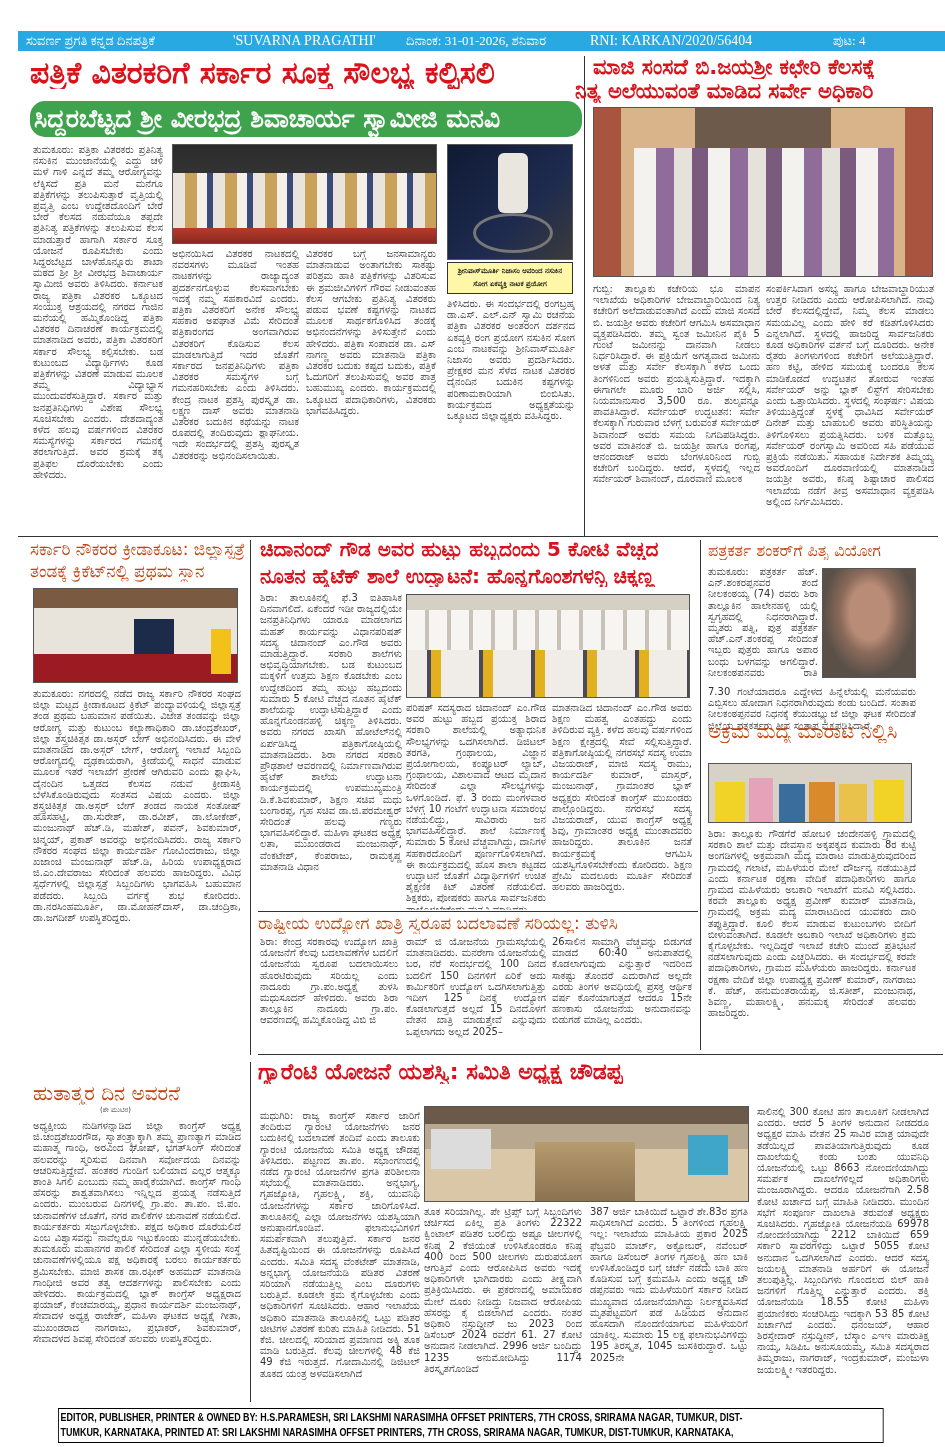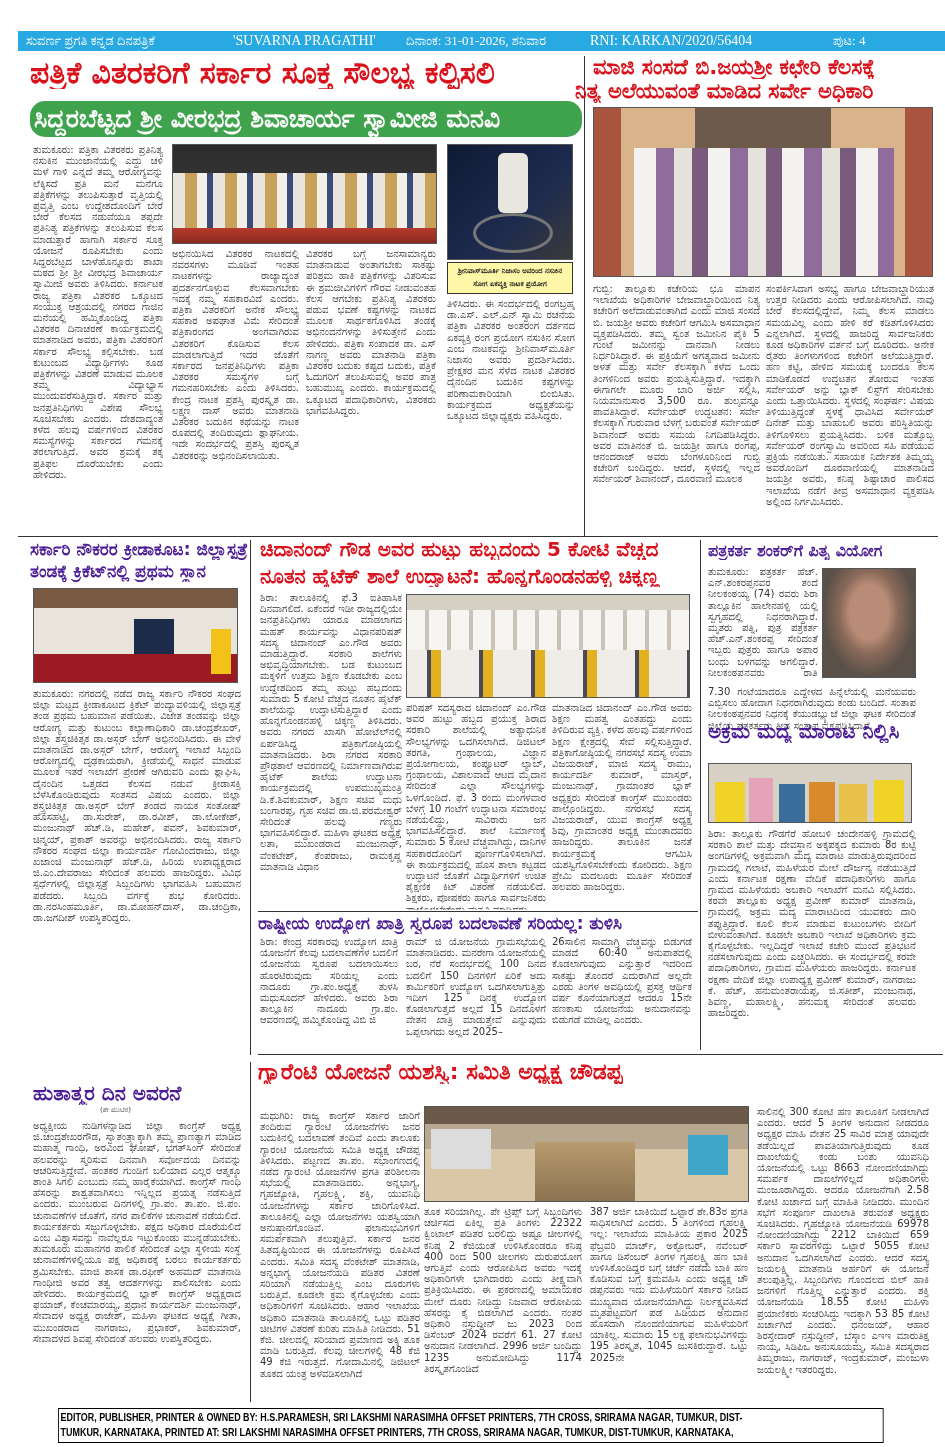--- a/index.html
+++ b/index.html
@@ -1,21 +1,21 @@
 <!DOCTYPE html>
 <html><head>
 <meta charset="utf-8">
 <style>
   * { box-sizing: border-box; margin: 0; padding: 0; }
   body { width: 945px; height: 1447px; background: #fff; font-family: "DejaVu Sans", sans-serif; position: relative; overflow: hidden; color: #222; }
   .abs { position: absolute; }
   .masthead { left: 18px; top: 31px; width: 927px; height: 20px; background: #29a9e1; color: #fff; font-family: "Liberation Serif", serif; font-size: 13px; display: flex; align-items: center; }
   .masthead span { position: absolute; white-space: nowrap; text-align: center; }
   .hl-red { color: #d9121c; font-weight: bold; white-space: nowrap; line-height: 1.1; }
-  .hl-black { color: #4c1d95; font-weight: bold; white-space: nowrap; line-height: 1.15; }
+  .hl-black { color: #c2410c; font-weight: normal; white-space: nowrap; line-height: 1.15; }
   .green-bar { background: #3fa34d; color: #fff; font-weight: bold; white-space: nowrap; display: flex; align-items: center; padding-left: 4px; border-radius: 15px; }
   .col { font-size: 10px; line-height: 11.2px; color: #333; text-align: justify; overflow: hidden; }
   .photo { border: 1px solid #555; overflow: hidden; }
   .caption { background: #fff7a8; border: 1px solid #333; font-size: 8px; font-weight: bold; text-align: center; line-height: 12px; padding: 2px; color: #222; }
   .vline { background: #333; width: 1px; }
   .hline { background: #333; height: 1px; }
   .footer { left: 58px; top: 1408px; width: 826px; height: 35px; border: 1.5px solid #000; font-family: "Liberation Sans", sans-serif; font-size: 10.4px; font-weight: bold; line-height: 15px; padding: 1px 2px; color: #000; transform: scaleX(0.86); transform-origin: left top; width: 960px; }
 </style>
 </head>
 <body>
@@ -62,21 +62,21 @@
 <div class="abs hl-black" style="left:30px;top:562px;font-size:17px;width:220px;overflow:hidden">ತಂಡಕ್ಕೆ ಕ್ರಿಕೆಟ್‌ನಲ್ಲಿ ಪ್ರಥಮ ಸ್ಥಾನ</div>
 <div class="abs photo" style="left:33px;top:588px;width:205px;height:95px;background:linear-gradient(180deg,#7a5a40 0 20%,#e8e4dc 20% 70%,#9c1b23 70%)">
   <div style="position:absolute;left:100px;top:30px;width:40px;height:35px;background:#1d2b4a"></div>
   <div style="position:absolute;right:6px;top:40px;width:20px;height:45px;background:#f2c21a"></div>
 </div>
 <div class="abs col" style="left:33px;top:688px;width:208px;height:357px">ತುಮಕೂರು: ನಗರದಲ್ಲಿ ನಡೆದ ರಾಜ್ಯ ಸರ್ಕಾರಿ ನೌಕರರ ಸಂಘದ ಜಿಲ್ಲಾ ಮಟ್ಟದ ಕ್ರೀಡಾಕೂಟದ ಕ್ರಿಕೆಟ್ ಪಂದ್ಯಾವಳಿಯಲ್ಲಿ ಜಿಲ್ಲಾಸ್ಪತ್ರೆ ತಂಡ ಪ್ರಥಮ ಬಹುಮಾನ ಪಡೆಯಿತು. ವಿಜೇತ ತಂಡವನ್ನು ಜಿಲ್ಲಾ ಆರೋಗ್ಯ ಮತ್ತು ಕುಟುಂಬ ಕಲ್ಯಾಣಾಧಿಕಾರಿ ಡಾ.ಚಂದ್ರಶೇಖರ್, ಜಿಲ್ಲಾ ಶಸ್ತ್ರಚಿಕಿತ್ಸಕ ಡಾ.ಅಸ್ಗರ್ ಬೇಗ್ ಅಭಿನಂದಿಸಿದರು. ಈ ವೇಳೆ ಮಾತನಾಡಿದ ಡಾ.ಅಸ್ಗರ್ ಬೇಗ್, ಆರೋಗ್ಯ ಇಲಾಖೆ ಸಿಬ್ಬಂದಿ ಆರೋಗ್ಯದಲ್ಲಿ ದೃಢಕಾಯರಾಗಿ, ಕ್ರೀಡೆಯಲ್ಲಿ ಸಾಧನೆ ಮಾಡುವ ಮೂಲಕ ಇತರೆ ಇಲಾಖೆಗೆ ಪ್ರೇರಣೆ ಆಗಿರುವರಿ ಎಂದು ಶ್ಲಾಘಿಸಿ, ದೈನಂದಿನ ಒತ್ತಡದ ಕೆಲಸದ ನಡುವೆ ಕ್ರೀಡಾಸಕ್ತಿ ಬೆಳೆಸಿಕೊಂಡಿರುವುದು ಸಂತಸದ ವಿಷಯ ಎಂದರು. ಜಿಲ್ಲಾ ಶಸ್ತ್ರಚಿಕಿತ್ಸಕ ಡಾ.ಅಸ್ಗರ್ ಬೇಗ್ ತಂಡದ ನಾಯಕ ಸಂತೋಷ್ ಹೊಸಹಟ್ಟಿ, ಡಾ.ಸುರೇಶ್, ಡಾ.ರವೀಶ್, ಡಾ.ಲೋಕೇಶ್, ಮಂಜುನಾಥ್ ಹೆಚ್.ಡಿ, ಮಹೇಶ್, ಪವನ್, ಶಿವಕುಮಾರ್, ಚಿನ್ಮಯ್, ಪ್ರಕಾಶ್ ಅವರನ್ನು ಅಭಿನಂದಿಸಿದರು. ರಾಜ್ಯ ಸರ್ಕಾರಿ ನೌಕರರ ಸಂಘದ ಜಿಲ್ಲಾ ಕಾರ್ಯದರ್ಶಿ ಗೋವಿಂದರಾಜು, ಜಿಲ್ಲಾ ಖಜಾಂಚಿ ಮಂಜುನಾಥ್ ಹೆಚ್.ಡಿ, ಹಿರಿಯ ಉಪಾಧ್ಯಕ್ಷರಾದ ಜಿ.ಎಂ.ದೇವರಾಜು ಸೇರಿದಂತೆ ಹಲವರು ಹಾಜರಿದ್ದರು. ವಿವಿಧ ಸ್ಪರ್ಧೆಗಳಲ್ಲಿ ಜಿಲ್ಲಾಸ್ಪತ್ರೆ ಸಿಬ್ಬಂದಿಗಳು ಭಾಗವಹಿಸಿ ಬಹುಮಾನ ಪಡೆದರು. ಸಿಬ್ಬಂದಿ ವರ್ಗಕ್ಕೆ ಶುಭ ಕೋರಿದರು. ಡಾ.ನರಸಿಂಹಮೂರ್ತಿ, ಡಾ.ಮೋಹನ್‌ದಾಸ್, ಡಾ.ಚಂದ್ರಿಕಾ, ಡಾ.ಜಗದೀಶ್ ಉಪಸ್ಥಿತರಿದ್ದರು.</div>
 
 <div class="abs vline" style="left:250px;top:540px;height:515px"></div>
 
 <div class="abs hl-red" style="left:260px;top:538px;font-size:20px;width:440px;overflow:hidden">ಚಿದಾನಂದ್ ಗೌಡ ಅವರ ಹುಟ್ಟು ಹಬ್ಬದಂದು 5 ಕೋಟಿ ವೆಚ್ಚದ</div>
-<div class="abs hl-red" style="left:260px;top:565px;font-size:20px;width:440px;overflow:hidden">ನೂತನ ಹೈಟೆಕ್ ಶಾಲೆ ಉದ್ಘಾಟನೆ: ಹೊನ್ನಗೊಂಡನಹಳ್ಳಿ ಚಿಕ್ಕಣ್ಣ</div>
+<div class="abs hl-red" style="left:260px;top:565px;font-size:20px;width:440px;overflow:hidden">ನೂತನ ಹೈಟೆಕ್ ಶಾಲೆ ಉದ್ಘಾಟನೆ: ಹೊನ್ನಗೊಂಶಗಳನ್ಳಿ ಚಿಕ್ಕಣ್ಣ</div>
 <div class="abs col" style="left:260px;top:592px;width:142px;height:318px">ಶಿರಾ: ತಾಲೂಕಿನಲ್ಲಿ ಫೆ.3 ಐತಿಹಾಸಿಕ ದಿನವಾಗಲಿದೆ. ಏಕೆಂದರೆ ಇಡೀ ರಾಜ್ಯದಲ್ಲಿಯೇ ಜನಪ್ರತಿನಿಧಿಗಳು ಯಾರೂ ಮಾಡಲಾಗದ ಮಹತ್ ಕಾರ್ಯವನ್ನು ವಿಧಾನಪರಿಷತ್ ಸದಸ್ಯ ಚಿದಾನಂದ್ ಎಂ.ಗೌಡ ಅವರು ಮಾಡುತ್ತಿದ್ದಾರೆ. ಸರಕಾರಿ ಶಾಲೆಗಳು ಅಭಿವೃದ್ಧಿಯಾಗಬೇಕು. ಬಡ ಕುಟುಂಬದ ಮಕ್ಕಳಿಗೆ ಉತ್ತಮ ಶಿಕ್ಷಣ ಕೊಡಬೇಕು ಎಂಬ ಉದ್ದೇಶದಿಂದ ತಮ್ಮ ಹುಟ್ಟು ಹಬ್ಬದಂದು ಸುಮಾರು 5 ಕೋಟಿ ವೆಚ್ಚದ ನೂತನ ಹೈಟೆಕ್ ಶಾಲೆಯನ್ನು ಉದ್ಘಾಟಿಸುತ್ತಿದ್ದಾರೆ ಎಂದು ಹೊನ್ನಗೊಂಡನಹಳ್ಳಿ ಚಿಕ್ಕಣ್ಣ ತಿಳಿಸಿದರು. ಅವರು ನಗರದ ಖಾಸಗಿ ಹೋಟೆಲ್‌ನಲ್ಲಿ ಏರ್ಪಡಿಸಿದ್ದ ಪತ್ರಿಕಾಗೋಷ್ಠಿಯಲ್ಲಿ ಮಾತನಾಡಿದರು. ಶಿರಾ ನಗರದ ಸರಕಾರಿ ಪ್ರೌಢಶಾಲೆ ಆವರಣದಲ್ಲಿ ನಿರ್ಮಾಣವಾಗಿರುವ ಹೈಟೆಕ್ ಶಾಲೆಯ ಉದ್ಘಾಟನಾ ಕಾರ್ಯಕ್ರಮದಲ್ಲಿ ಉಪಮುಖ್ಯಮಂತ್ರಿ ಡಿ.ಕೆ.ಶಿವಕುಮಾರ್, ಶಿಕ್ಷಣ ಸಚಿವ ಮಧು ಬಂಗಾರಪ್ಪ, ಗೃಹ ಸಚಿವ ಡಾ.ಜಿ.ಪರಮೇಶ್ವರ್ ಸೇರಿದಂತೆ ಹಲವು ಗಣ್ಯರು ಭಾಗವಹಿಸಲಿದ್ದಾರೆ. ಮಹಿಳಾ ಘಟಕದ ಅಧ್ಯಕ್ಷೆ ಲತಾ, ಮುಖಂಡರಾದ ಮಂಜುನಾಥ್, ವೆಂಕಟೇಶ್, ಕೆಂಪರಾಜು, ರಾಮಕೃಷ್ಣ ಮಾತನಾಡಿ ವಿಧಾನ</div>
 <div class="abs photo" style="left:406px;top:594px;width:284px;height:104px;background:#d6cfc3">
   <div style="position:absolute;left:0;right:0;top:15px;height:55px;background:repeating-linear-gradient(90deg,#f6f5f2 0 18px,#c8c2b8 18px 22px)"></div>
   <div style="position:absolute;left:0;right:0;top:55px;height:49px;background:repeating-linear-gradient(90deg,#f0ede8 0 20px,#4a4a5a 20px 24px,#e3b020 24px 34px,#f0ede8 34px 52px)"></div>
 </div>
 <div class="abs col" style="left:406px;top:702px;width:140px;height:208px">ಪರಿಷತ್ ಸದಸ್ಯರಾದ ಚಿದಾನಂದ್ ಎಂ.ಗೌಡ ಅವರ ಹುಟ್ಟು ಹಬ್ಬದ ಪ್ರಯುಕ್ತ ಶಿರಾದ ಸರಕಾರಿ ಶಾಲೆಯಲ್ಲಿ ಅತ್ಯಾಧುನಿಕ ಸೌಲಭ್ಯಗಳನ್ನು ಒದಗಿಸಲಾಗಿದೆ. ಡಿಜಿಟಲ್ ತರಗತಿ, ಗ್ರಂಥಾಲಯ, ವಿಜ್ಞಾನ ಪ್ರಯೋಗಾಲಯ, ಕಂಪ್ಯೂಟರ್ ಲ್ಯಾಬ್, ಗ್ರಂಥಾಲಯ, ವಿಶಾಲವಾದ ಆಟದ ಮೈದಾನ ಸೇರಿದಂತೆ ಎಲ್ಲಾ ಸೌಲಭ್ಯಗಳನ್ನು ಒಳಗೊಂಡಿದೆ. ಫೆ. 3 ರಂದು ಮಂಗಳವಾರ ಬೆಳಗ್ಗೆ 10 ಗಂಟೆಗೆ ಉದ್ಘಾಟನಾ ಸಮಾರಂಭ ನಡೆಯಲಿದ್ದು, ಸಾವಿರಾರು ಜನ ಭಾಗವಹಿಸಲಿದ್ದಾರೆ. ಶಾಲೆ ನಿರ್ಮಾಣಕ್ಕೆ ಸುಮಾರು 5 ಕೋಟಿ ವೆಚ್ಚವಾಗಿದ್ದು, ದಾನಿಗಳ ಸಹಕಾರದೊಂದಿಗೆ ಪೂರ್ಣಗೊಳಿಸಲಾಗಿದೆ. ಈ ಕಾರ್ಯಕ್ರಮದಲ್ಲಿ ಹೊಸ ಶಾಲಾ ಕಟ್ಟಡದ ಉದ್ಘಾಟನೆ ಜೊತೆಗೆ ವಿದ್ಯಾರ್ಥಿಗಳಿಗೆ ಉಚಿತ ಶೈಕ್ಷಣಿಕ ಕಿಟ್ ವಿತರಣೆ ನಡೆಯಲಿದೆ. ಶಿಕ್ಷಕರು, ಪೋಷಕರು ಹಾಗೂ ಸಾರ್ವಜನಿಕರು ಪಾಲ್ಗೊಳ್ಳಬೇಕೆಂದು ಮನವಿ ಮಾಡಿದರು.</div>
 <div class="abs col" style="left:552px;top:702px;width:140px;height:208px">ಮಾತನಾಡಿದ ಚಿದಾನಂದ್ ಎಂ.ಗೌಡ ಅವರು ಶಿಕ್ಷಣ ಮಹತ್ವ ಎಂತಹದ್ದು ಎಂದು ತಿಳಿದಿರುವ ವ್ಯಕ್ತಿ. ಕಳೆದ ಹಲವು ವರ್ಷಗಳಿಂದ ಶಿಕ್ಷಣ ಕ್ಷೇತ್ರದಲ್ಲಿ ಸೇವೆ ಸಲ್ಲಿಸುತ್ತಿದ್ದಾರೆ. ಪತ್ರಿಕಾಗೋಷ್ಠಿಯಲ್ಲಿ ನಗರಸಭೆ ಸದಸ್ಯ ಉಮಾ ವಿಜಯರಾಜ್, ಮಾಜಿ ಸದಸ್ಯ ರಾಮು, ಕಾರ್ಯದರ್ಶಿ ಕುಮಾರ್, ಮಾಸ್ತರ್, ಮಂಜುನಾಥ್, ಗ್ರಾಮಾಂತರ ಬ್ಲಾಕ್ ಅಧ್ಯಕ್ಷರು ಸೇರಿದಂತೆ ಕಾಂಗ್ರೆಸ್ ಮುಖಂಡರು ಪಾಲ್ಗೊಂಡಿದ್ದರು. ನಗರಸಭೆ ಸದಸ್ಯ ವಿಜಯರಾಜ್, ಯುವ ಕಾಂಗ್ರೆಸ್ ಅಧ್ಯಕ್ಷ ಶಿವು, ಗ್ರಾಮಾಂತರ ಅಧ್ಯಕ್ಷ ಮುಂತಾದವರು ಹಾಜರಿದ್ದರು. ತಾಲೂಕಿನ ಜನತೆ ಕಾರ್ಯಕ್ರಮಕ್ಕೆ ಆಗಮಿಸಿ ಯಶಸ್ವಿಗೊಳಿಸಬೇಕೆಂದು ಕೋರಿದರು. ಶಿಕ್ಷಣ ಪ್ರೇಮಿ ಮದಲೂರು ಮೂರ್ತಿ ಸೇರಿದಂತೆ ಹಲವರು ಹಾಜರಿದ್ದರು.</div>
 
 <div class="abs vline" style="left:700px;top:540px;height:510px"></div>
 

